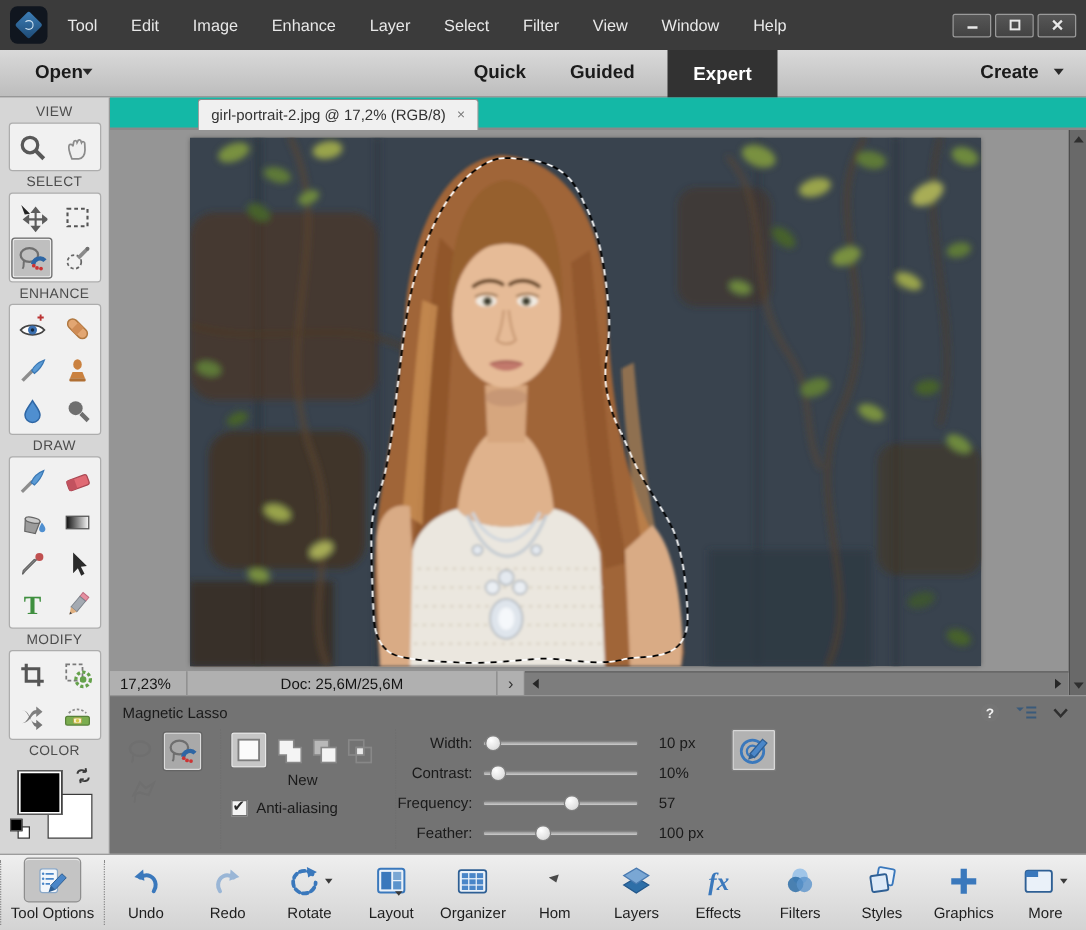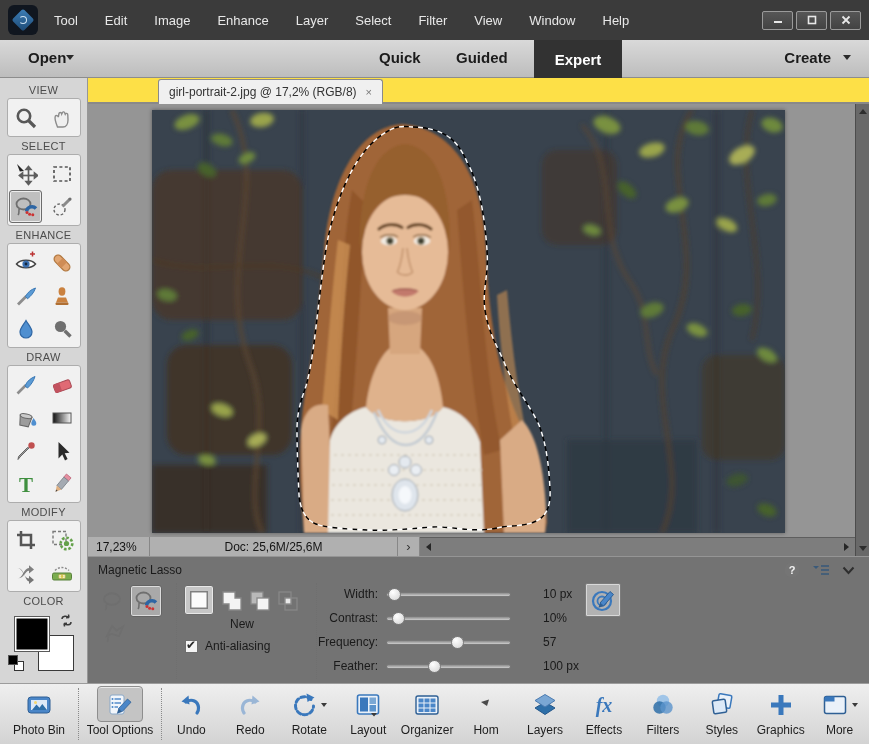--- a/index.html
+++ b/index.html
@@ -21,21 +21,21 @@
   .modebar { position:absolute; left:0; top:40px; width:869px; height:38px; background:linear-gradient(#d9d9d9,#bdbdbd); border-bottom:1px solid #8d8d8d; font-weight:bold; font-size:15px; color:#1b1b1b; }
   .open-btn { position:absolute; left:28px; top:9px; display:flex; align-items:center; }
   .caret-dn { width:0; height:0; border-left:4px solid transparent; border-right:4px solid transparent; border-top:5px solid #2a2a2a; display:inline-block; }
   .mode-tab { position:absolute; top:9px; }
   .tab-quick { left:379px; }
   .tab-guided { left:456px; }
   .tab-expert { left:534px; top:0; width:88px; height:38px; background:#323232; color:#fff; display:flex; align-items:center; justify-content:center; }
   .create-btn { position:absolute; right:18px; top:9px; display:flex; align-items:center; gap:12px; }
 
   
-  .tabbar { position:absolute; left:88px; top:78px; width:781px; height:26px; background:#fde047; border-bottom:2px solid #898989; }
+  .tabbar { position:absolute; left:88px; top:78px; width:781px; height:26px; background:#14b8a6; border-bottom:2px solid #898989; }
   .doctab { position:absolute; left:70px; top:1px; height:25px; background:#f0f0f0; border:1px solid #8a8a8a; border-bottom:none; border-radius:3px 3px 0 0; display:flex; align-items:center; gap:9px; padding:0 10px; font-size:12px; color:#333; }
   .doctab .close { color:#777; font-size:11px; }
 
   
   .toolbox { position:absolute; left:0; top:78px; width:88px; height:605px; background:#d6d6d6; border-right:1px solid #979797; display:flex; flex-direction:column; align-items:center; padding-top:3px; }
   .tb-label { font-size:11px; color:#4c4c4c; margin:3px 0 2px; letter-spacing:.3px; }
   .tb-panel { background:#f1f1f1; border:1px solid #adadad; border-radius:3px; width:74px; display:grid; grid-template-columns:1fr 1fr; justify-items:center; align-items:center; padding:2px 0; }
   .tool { width:33px; height:33px; display:flex; align-items:center; justify-content:center; border-radius:3px; border:1px solid transparent; }
   .tool.selected { background:#bfbfbf; border:1px solid #6c6c6c; box-shadow:inset 0 0 0 1px #ededed; }
   .tool svg { width:24px; height:24px; }
@@ -76,21 +76,21 @@
   .mode-btn { position:absolute; width:28px; height:28px; display:flex; align-items:center; justify-content:center; border:1px solid transparent; border-radius:3px; }
   .mode-btn.selected { border:1px solid #6c6c6c; background:#c6c6c6; box-shadow:inset 0 0 0 1px #e8e8e8; }
   .new-label { position:absolute; left:96px; width:116px; text-align:center; top:60px; }
   .aa-row { position:absolute; left:97px; top:82px; display:flex; align-items:center; gap:7px; }
   .checkbox { width:13px; height:13px; background:#f4f4f4; border:1px solid #6e6e6e; position:relative; }
   .checkbox.checked::after { content:"✔"; position:absolute; left:0px; top:-3px; font-size:12px; color:#2a2a2a; }
   .slider-row { position:absolute; left:222px; display:flex; align-items:center; height:18px; }
   .sl-label { width:68px; text-align:right; }
   .sl-track { position:relative; width:125px; height:5px; margin-left:8px; background:linear-gradient(#8d8d8d,#cdcdcd); border:1px solid #787878; border-radius:3px; }
   .sl-handle { position:absolute; top:-5px; width:13px; height:13px; margin-left:-6px; background:radial-gradient(circle at 35% 30%, #ffffff, #d2d2d2); border:1px solid #7e7e7e; border-radius:50%; }
-  .sl-value { margin-left:32px; width:60px; }
+  .sl-value { margin-left:16px; width:60px; }
   .refine-btn { position:absolute; left:497px; top:26px; width:36px; height:34px; background:#b2b2b2; border:1px solid #7c7c7c; border-radius:2px; box-shadow:inset 0 0 0 1px #d8d8d8; display:flex; align-items:center; justify-content:center; }
   .opt-topright { position:absolute; right:14px; top:5px; display:flex; gap:12px; align-items:center; }
 
   
   .taskbar { position:absolute; left:0; top:683px; width:869px; height:61px; background:linear-gradient(#efefef,#d3d3d3); border-top:1px solid #9c9c9c; display:flex; }
   .tb-item { display:flex; flex-direction:column; align-items:center; justify-content:flex-start; padding-top:5px; position:relative; }
   .tb-item .icon-wrap { height:32px; display:flex; align-items:center; justify-content:center; position:relative; }
   .tb-item .tb-text { font-size:12px; color:#1e1e1e; margin-top:2px; white-space:nowrap; }
   .tb-fixed1 { width:78px; }
   .tb-fixed2 { width:82px; }
@@ -601,31 +601,20 @@
       <svg width="26" height="26" viewBox="0 0 26 26">
           <circle cx="12" cy="14" r="9" fill="none" stroke="#3a78bc" stroke-width="2.2"></circle>
           <circle cx="12" cy="14" r="4.5" fill="none" stroke="#3a78bc" stroke-width="1.8"></circle>
           <path d="M10 16 L20 4.5 L23.5 7.5 L13.5 19 Z" fill="#4a86c8" stroke="#2e5f94" stroke-width="1"></path>
           <path d="M10 16 l-1.6 4.8 4.9 -1.6 Z" fill="#2e5f94"></path>
         </svg>
     </div>
   </div>
 
   <div class="taskbar">
-    <div class="tb-item tb-fixed1">
-      <div class="icon-wrap">
-          <svg width="28" height="26" viewBox="0 0 26 26">
-            <rect x="2" y="5" width="22" height="16" rx="3" fill="#4a86c8" stroke="#2e5f94"></rect>
-            <rect x="5" y="8" width="16" height="10" fill="#dce9f7"></rect>
-            <path d="M6 18 l4.5 -5.5 3 3.2 2.8 -3.6 4.7 5.9 Z" fill="#2e6fa8"></path>
-            <circle cx="9.5" cy="10.5" r="1.5" fill="#f5d76e"></circle>
-          </svg>
-        </div>
-      <span class="tb-text">Photo Bin</span>
-    </div>
     <div class="tb-sep"></div>
     <div class="tb-item tb-fixed2">
       <div class="sel-box"></div>
       <div class="icon-wrap" style="z-index:1;">
           <svg width="28" height="26" viewBox="0 0 26 26">
             <rect x="3" y="3" width="14" height="19" rx="2" fill="#f2f6fb" stroke="#8aa8c8"></rect>
             <g stroke="#4a86c8" stroke-width="1.4">
               <line x1="7.5" y1="7" x2="14" y2="7"></line>
               <line x1="7.5" y1="11" x2="14" y2="11"></line>
               <line x1="7.5" y1="15" x2="11" y2="15"></line>

